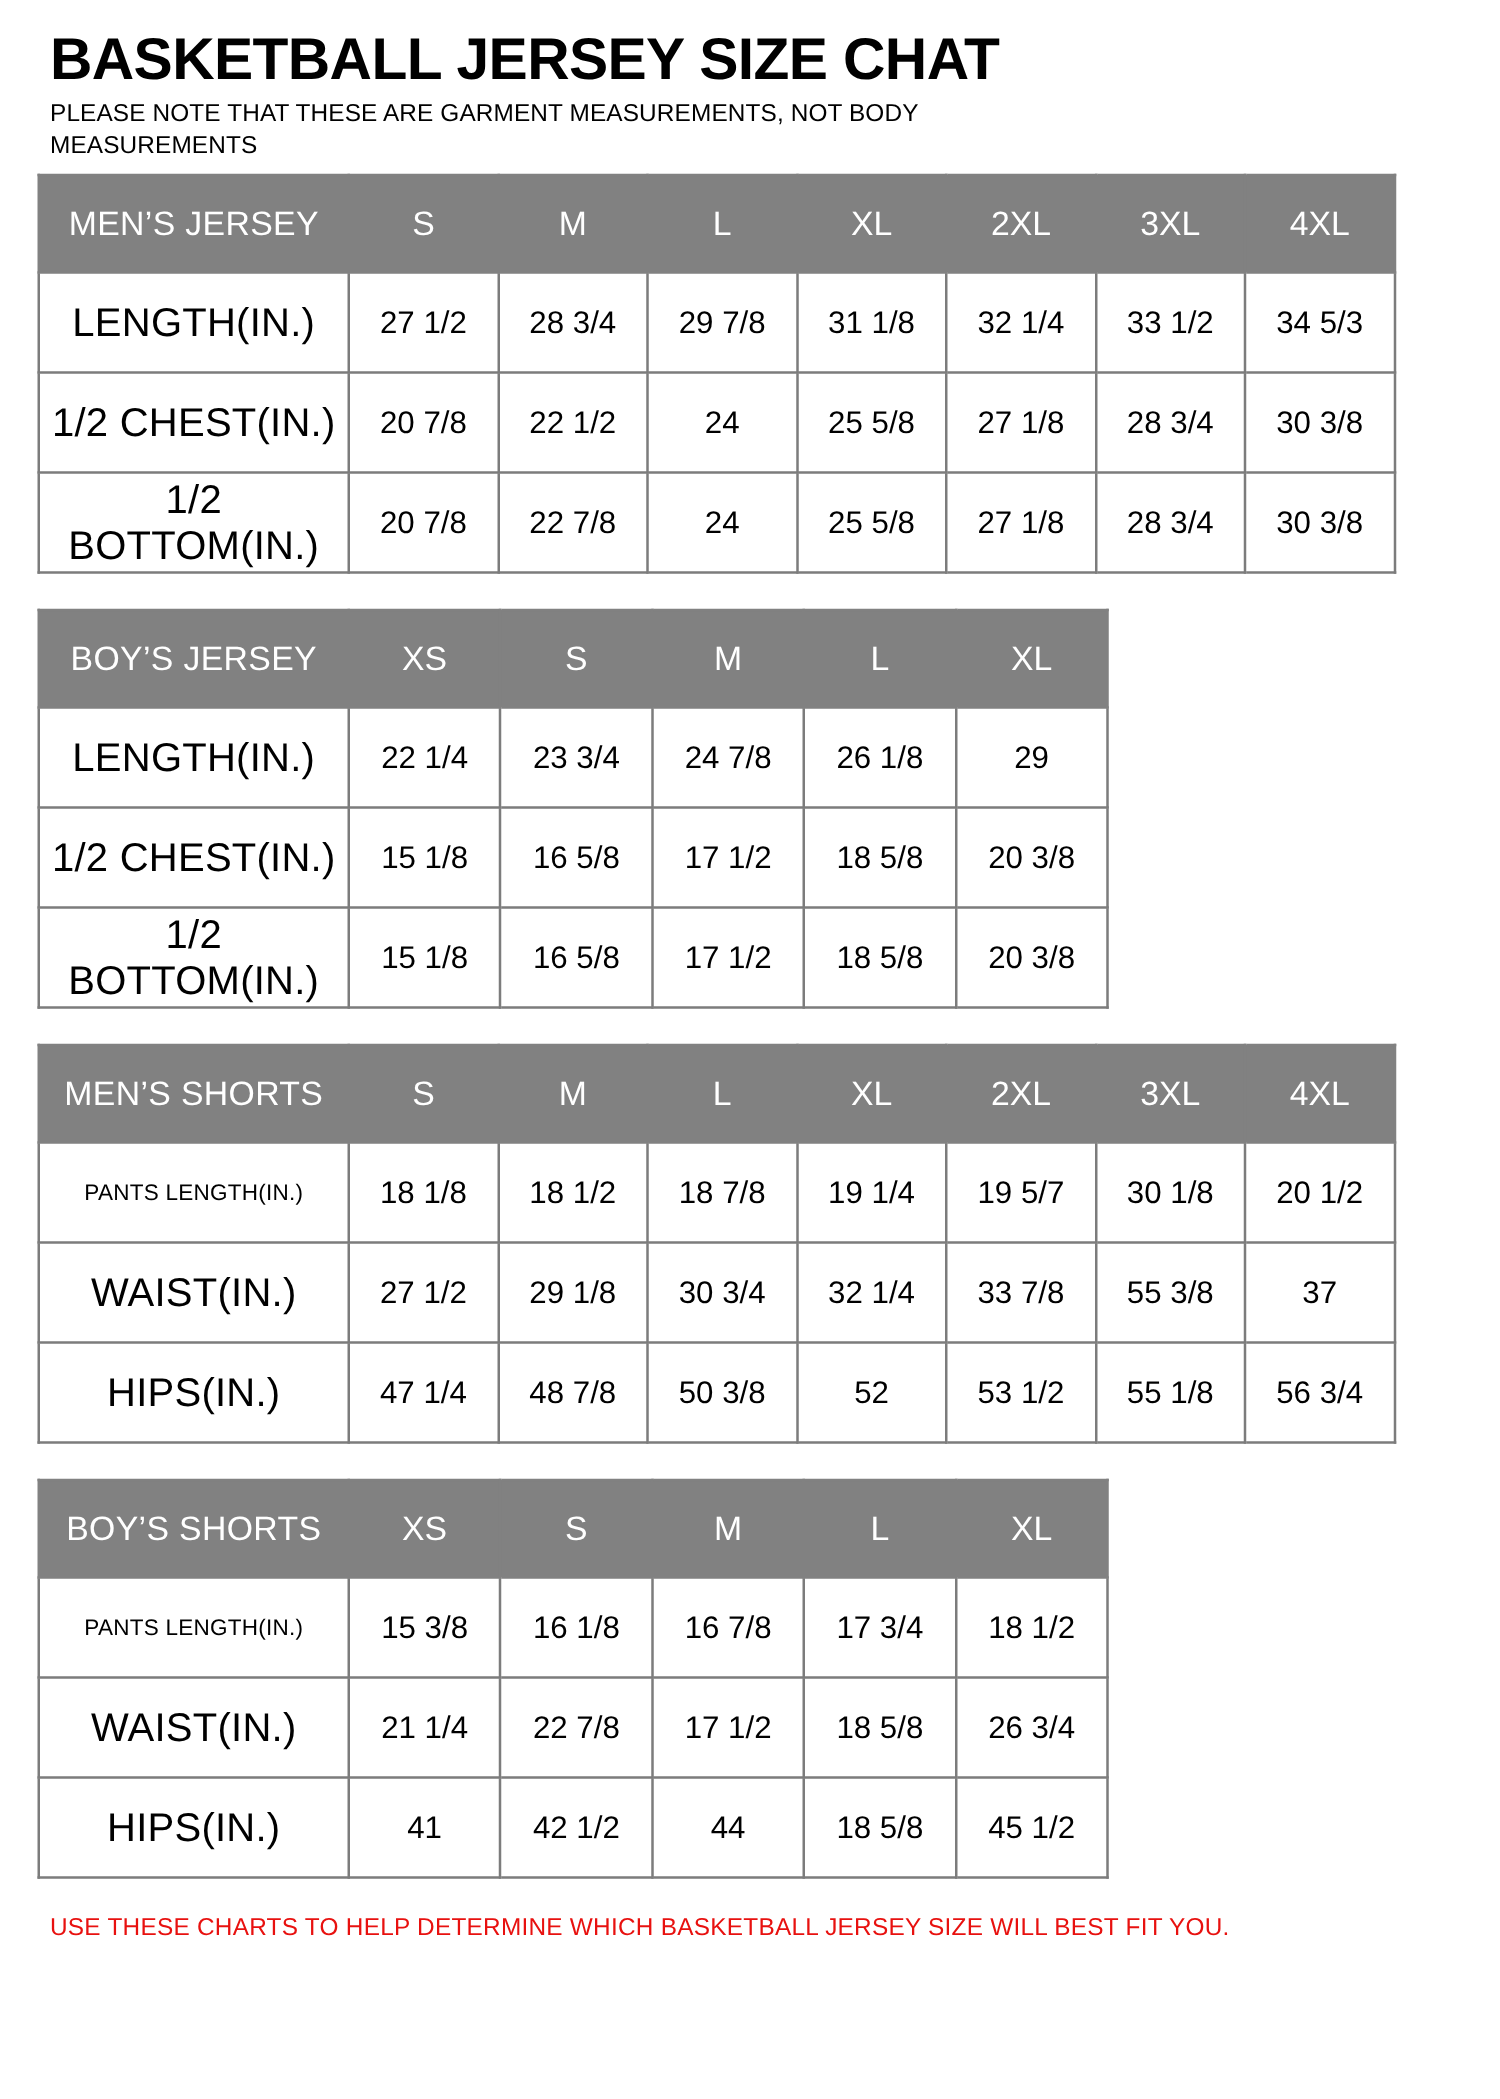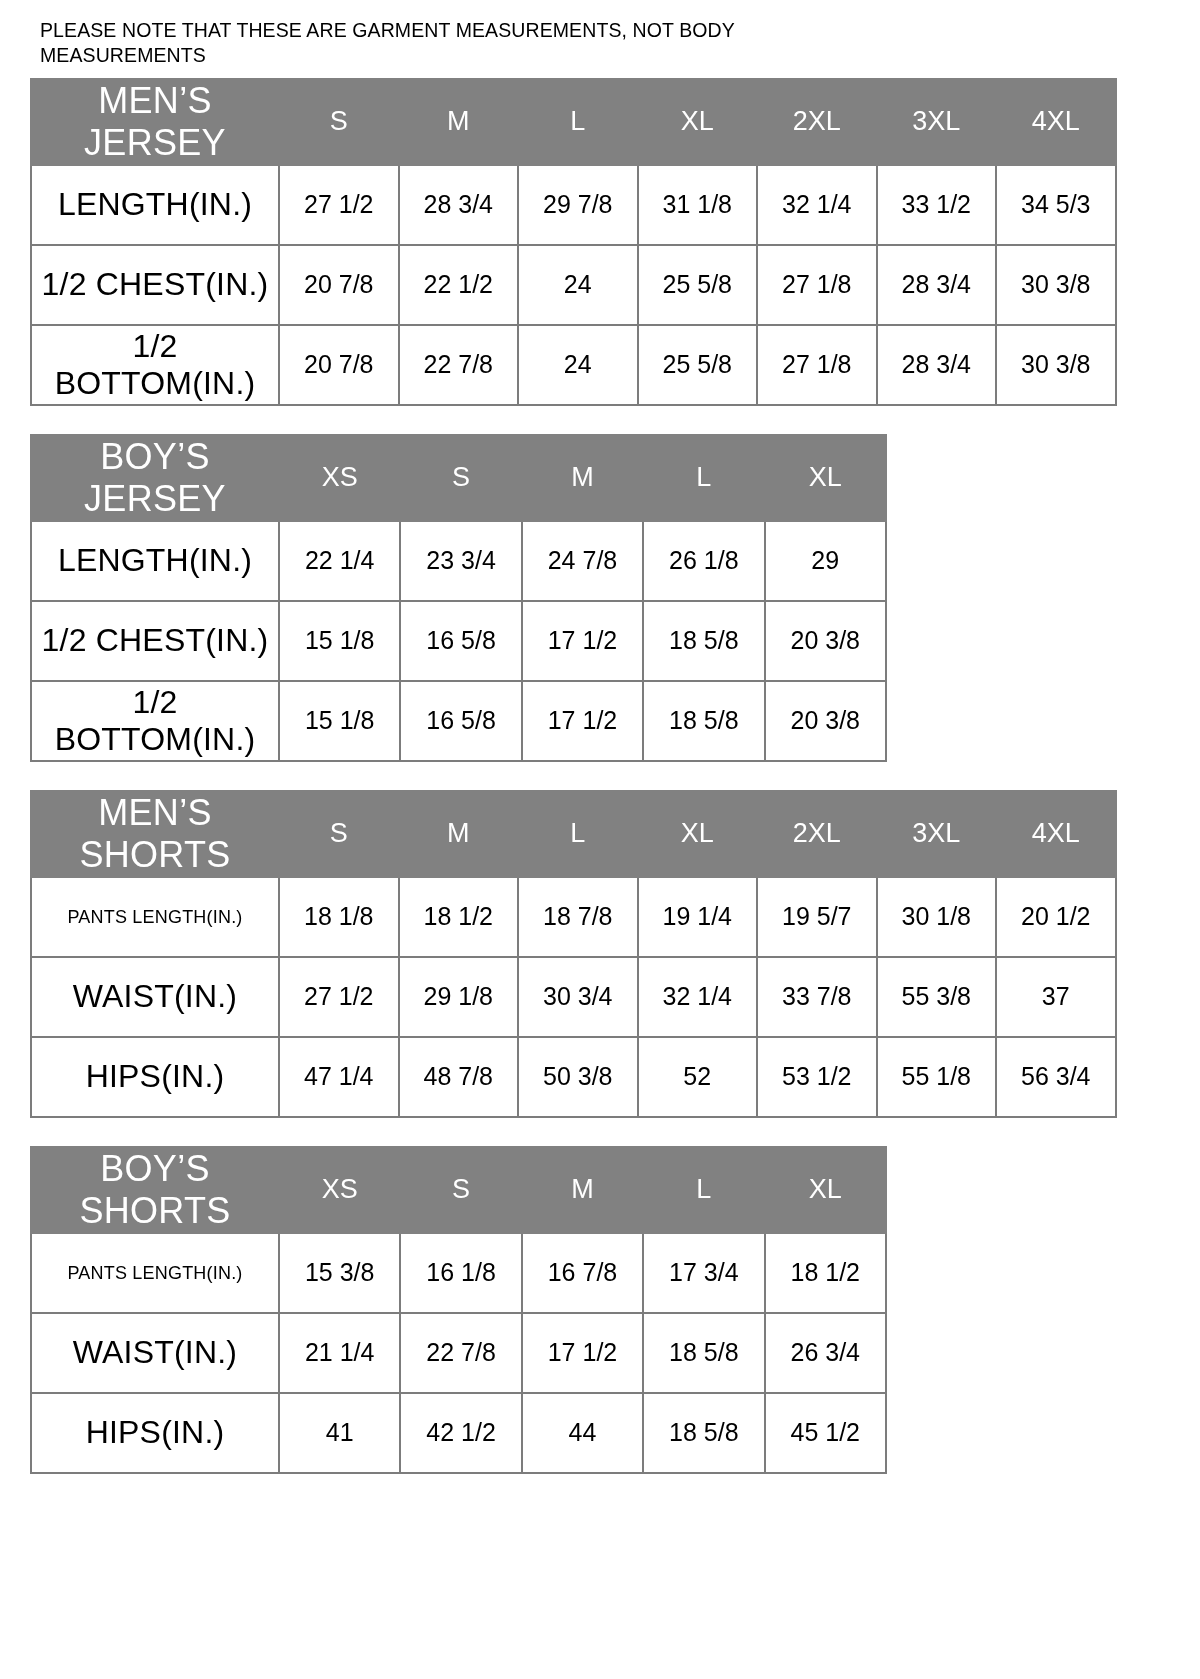--- a/index.html
+++ b/index.html
@@ -56,21 +56,21 @@
   }
   thead th {
     background: #818181;
     color: #ffffff;
     font-size: 27px;
     font-weight: normal;
     height: 76px;
     border-color: #818181;
   }
   thead th.rowhead {
-    font-size: 36px;
+    font-size: 27px;
     letter-spacing: 0.3px;
   }
   td.rowhead {
     font-size: 32px;
     font-weight: normal;
     letter-spacing: 0.2px;
   }
   td.rowhead.two-line {
     line-height: 1.12;
     font-size: 18px;
@@ -88,20 +88,21 @@
     letter-spacing: 0.2px;
     margin: 6px 0 0 10px;
     white-space: nowrap;
   }
 </style>
 </head>
 <body>
 
 <div class="page">
 
+  <div class="title">BASKETBALL JERSEY SIZE CHAT</div>
 
   <div class="note">PLEASE NOTE THAT THESE ARE GARMENT MEASUREMENTS, NOT BODY MEASUREMENTS</div>
 
   <table class="wide">
     <colgroup>
         <col class="c0">
         <col class="cx">
         <col class="cx">
         <col class="cx">
         <col class="cx">
@@ -299,14 +300,15 @@
         <td class="rowhead">HIPS(IN.)</td>
         <td>41</td>
         <td>42  1/2</td>
         <td>44</td>
         <td>18  5/8</td>
         <td>45  1/2</td>
       </tr>
     </tbody>
   </table>
 
+  <div class="footer">USE THESE CHARTS TO HELP DETERMINE WHICH  BASKETBALL JERSEY SIZE WILL BEST FIT YOU.</div>
 
 </div>
 
 </body></html>

